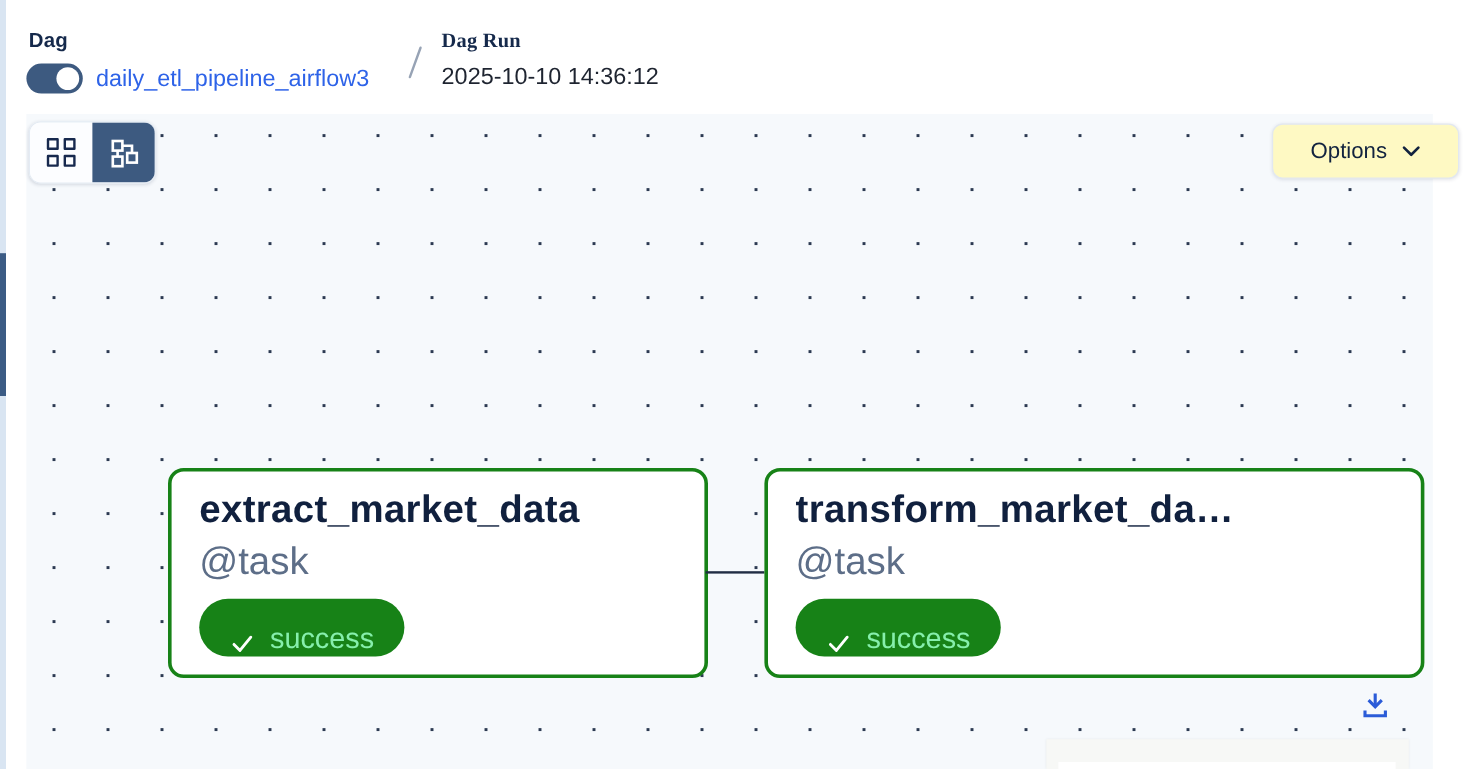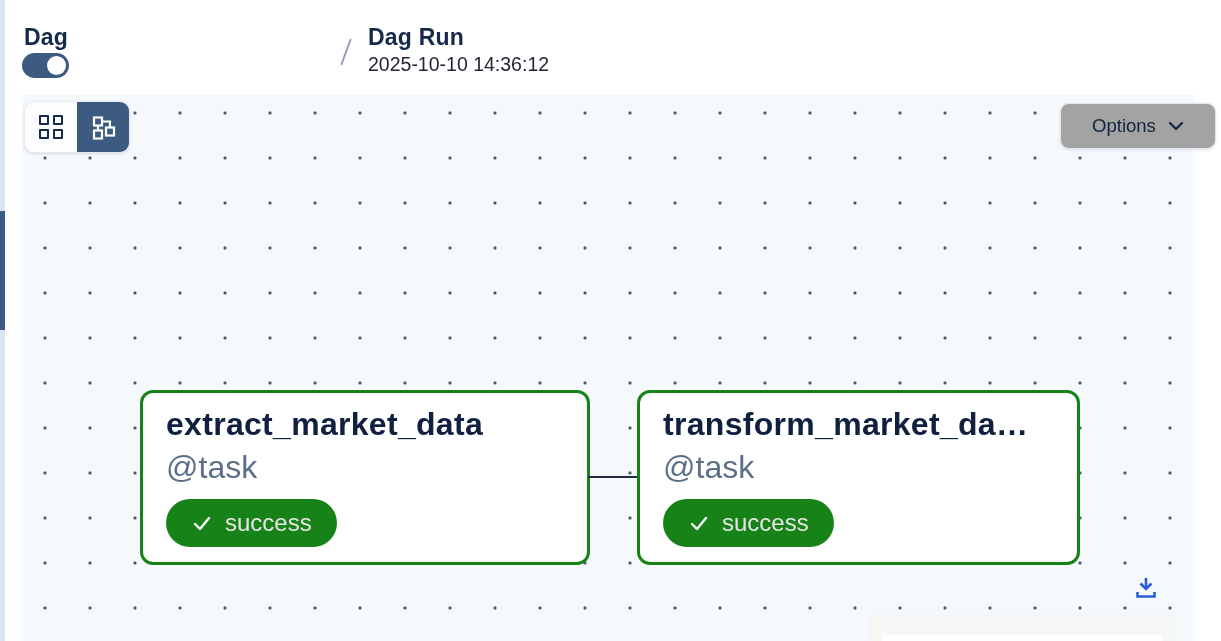--- a/index.html
+++ b/index.html
@@ -18,24 +18,24 @@
   }
   .left-scroll-thumb {
     position: absolute; left: 0; top: 211px; width: 5px; height: 119px;
     background: #3b5b84;
   }
 
   
   .header { position: absolute; left: 22px; top: 0; right: 0; height: 95px; background: #ffffff; }
   .crumb-label {
     position: absolute; top: 24px;
-    font-size: 23px; font-weight: 700; color: #15294b; letter-spacing: .2px;
+    font-size: 17px; font-weight: 700; color: #15294b; letter-spacing: .2px;
   }
   .lbl-dag { left: 2px; }
-  .lbl-dagrun { left: 346px; }
+  .lbl-dagrun { left: 346px; font-family: Liberation Serif, serif; }
   .toggle {
     position: absolute; left: 0px; top: 53px; width: 47px; height: 25px;
     background: #3d5a80; border-radius: 13px; cursor: pointer;
   }
   .toggle .knob {
     position: absolute; right: 3px; top: 3px; width: 19px; height: 19px;
     background: #ffffff; border-radius: 50%;
   }
   .dag-link {
     position: absolute; left: 58px; top: 55px;
@@ -70,43 +70,43 @@
     width: 52px; height: 50px; display: flex; align-items: center; justify-content: center;
     cursor: pointer; border: none; background: #fcfdff;
   }
   .view-btn.selected { background: #3d5a80; }
   .grid-glyph { display: grid; grid-template-columns: 10px 10px; grid-template-rows: 10px 10px; gap: 4px; }
   .grid-glyph span { width: 10px; height: 10px; border: 2.4px solid #17294e; border-radius: 1px; }
 
   
   .options-btn {
     position: absolute; left: 1060px; top: 103px; width: 156px; height: 46px;
-    background: #a3a3a3; border: 1px solid #e2e8f0; border-radius: 9px;
+    background: #fef9c3; border: 1px solid #e2e8f0; border-radius: 9px;
     box-shadow: 0 1px 3px rgba(30,42,74,.12);
     display: flex; align-items: center; justify-content: center; gap: 12px;
     cursor: pointer; font-size: 18.5px; color: #12233f;
   }
 
   
   .task-node {
     position: absolute; width: 450px; height: 175px; top: 295px;
     background: #ffffff; border: 3.5px solid #178217; border-radius: 13px;
     padding: 13px 23px; cursor: pointer; overflow: hidden;
   }
   .node-1 { left: 118px; }
-  .node-2 { left: 615px; width: 443px; }
+  .node-2 { left: 615px; width: 550px; }
   .task-title {
     font-size: 32px; font-weight: 700; color: #10203e; letter-spacing: .3px;
     white-space: nowrap; overflow: hidden;
   }
   .task-subtitle { font-size: 32px; color: #5d6e88; margin-top: 6px; }
   .status-badge {
-    margin-top: 13px; display: inline-flex; align-items: center; gap: 12px;
+    margin-top: 13px; display: inline-flex; align-items: flex-end; gap: 12px;
     height: 48px; padding: 0 25px; border-radius: 24px;
-    background: #178217; color: #e5e5e5; font-size: 24px;
+    background: #178217; color: #86efac; font-size: 24px;
   }
 
   
   .edge {
     position: absolute; left: 566px; top: 381px; width: 49px; height: 2.4px;
     background: #212d44;
   }
 
   
   .download-btn {
@@ -132,20 +132,21 @@
 
   <div class="left-scroll-track">
     <div class="left-scroll-thumb"></div>
   </div>
 
   <div class="header">
     <div class="crumb-label lbl-dag">Dag</div>
     <div class="toggle">
       <div class="knob"></div>
     </div>
+    <a class="dag-link">daily_etl_pipeline_airflow3</a>
     <div class="crumb-slash"></div>
     <div class="crumb-label lbl-dagrun">Dag Run</div>
     <div class="dagrun-value">2025-10-10 14:36:12</div>
   </div>
 
   <div class="canvas">
 
     <div class="view-group">
       <button class="view-btn">
         <span class="grid-glyph">

